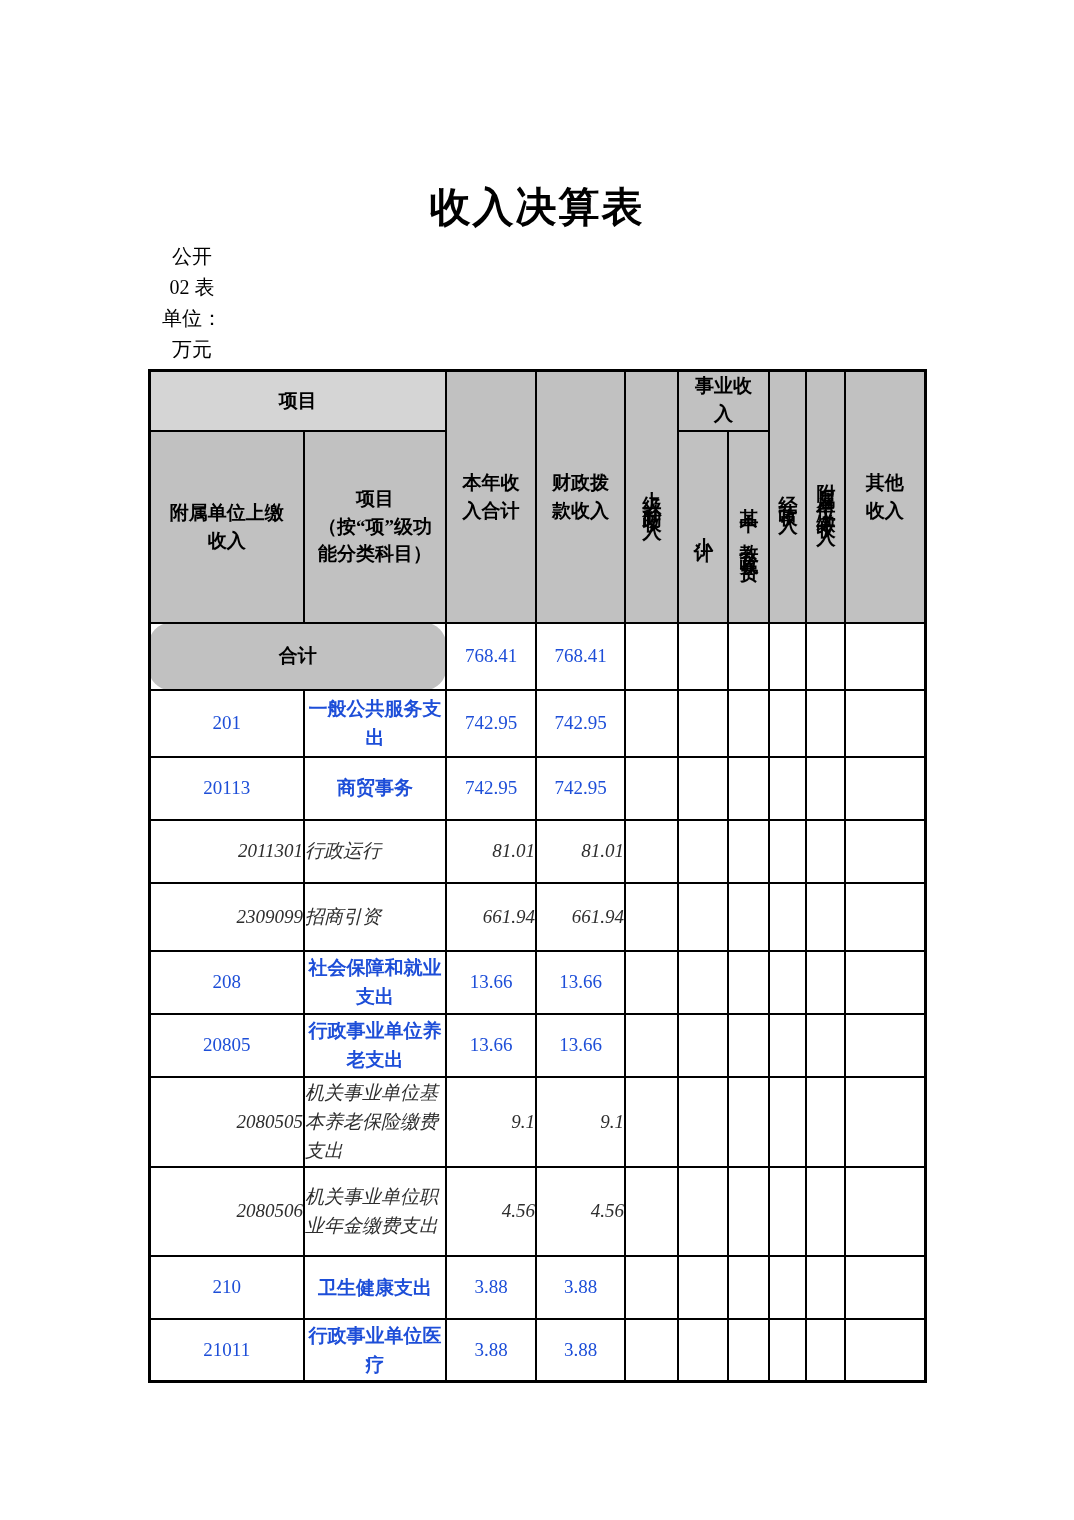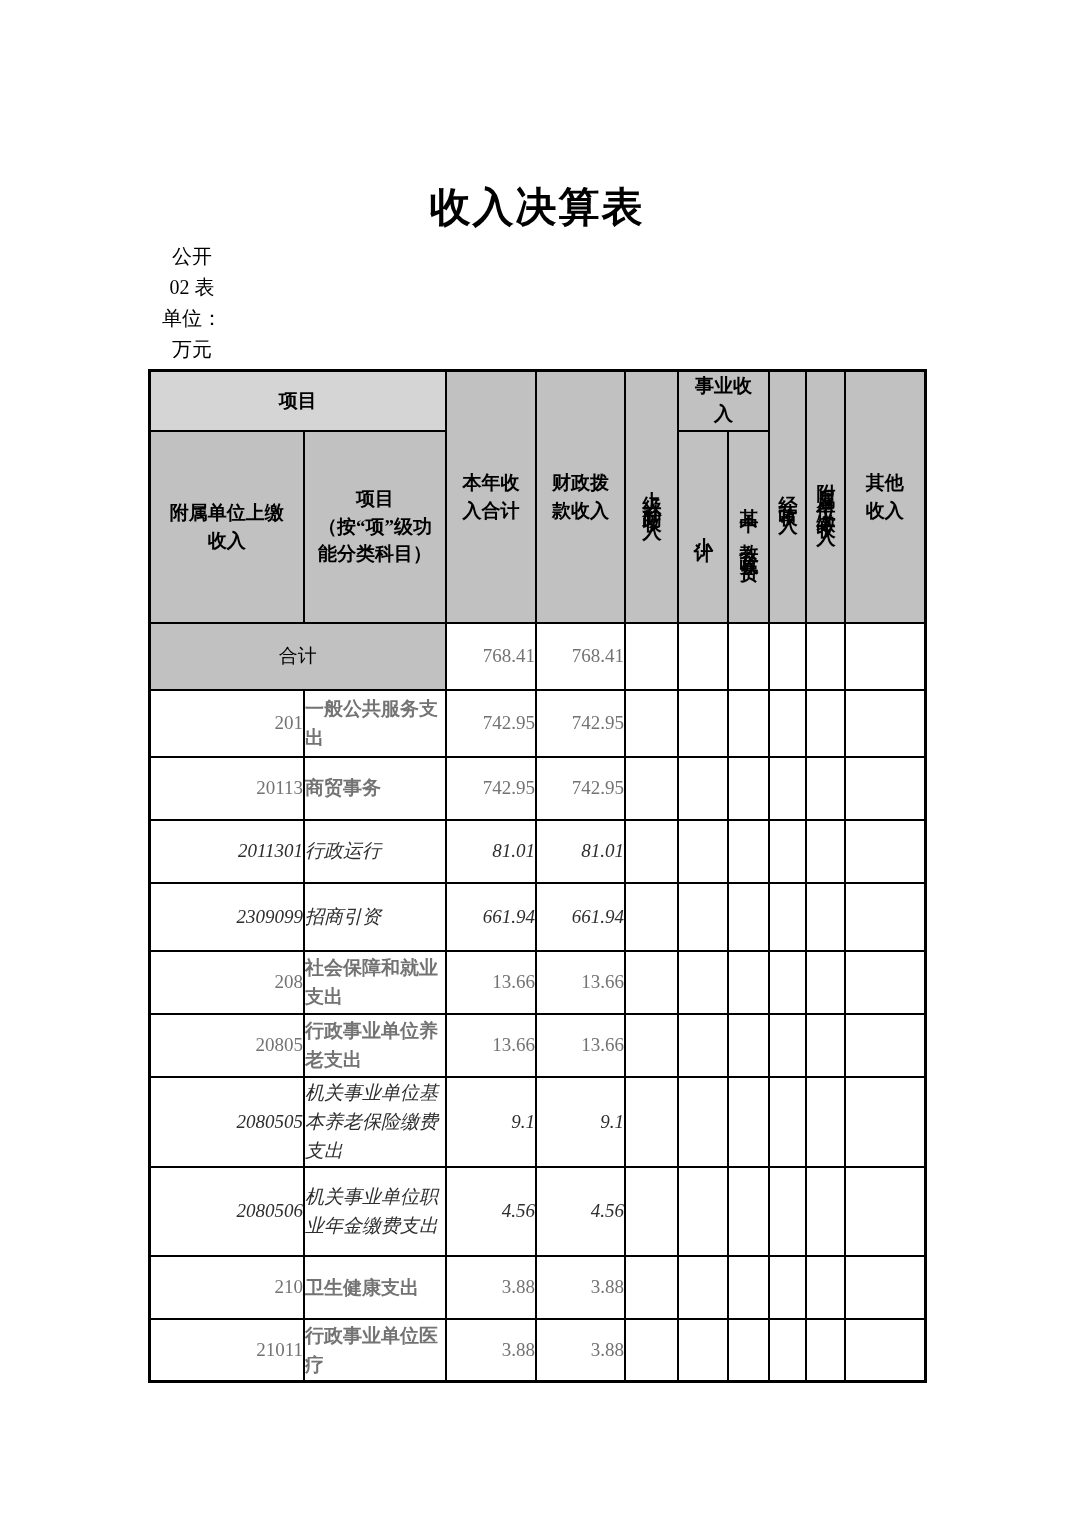--- a/index.html
+++ b/index.html
@@ -99,29 +99,30 @@
     padding: 4px 8px 4px 10px;
     line-height: 1.55;
     background: #fff;
   }
   td.num {
     text-align: right;
     padding-right: 12px;
     background: #fff;
   }
   td.empty { background: #fff; }
-  tr.r-bold td.name, tr.r-bold td.num, tr.r-bold td.code { font-weight: bold; color: #737373; }
+  tr.r-bold td.name, tr.r-bold td.num, tr.r-bold td.code { font-weight: bold; color: #1d4ed8; text-align: center; }
   tr.r-bold td.code, tr.r-bold td.num { font-weight: normal; }
   tr.r-bold td.name { font-weight: bold; }
   tr.r-normal td { font-weight: normal; color: #2e2e2e; font-style: italic; }
   td.sum-label {
     background: var(--header-bg);
-    font-weight: normal;
+    font-weight: bold;
     text-align: center;
     color: #000;
+    border-radius: 21px;
   }
 </style>
 </head>
 <body>
 
 <div class="page">
 
   <h1 class="doc-title">收入决算表</h1>
 
   <div class="meta-row">

